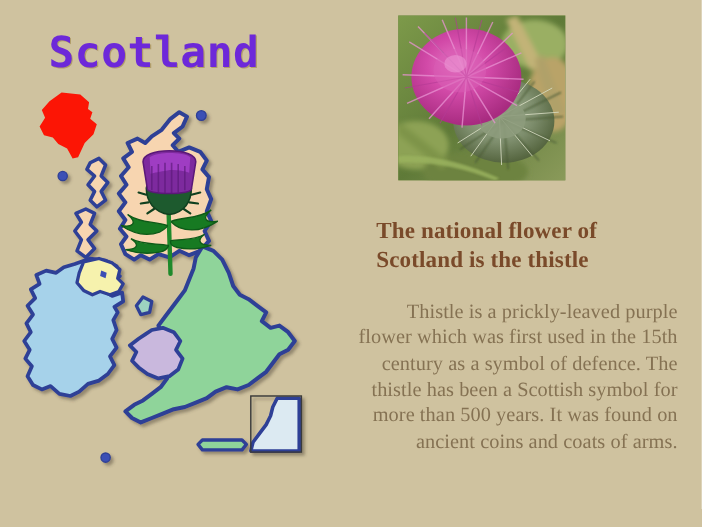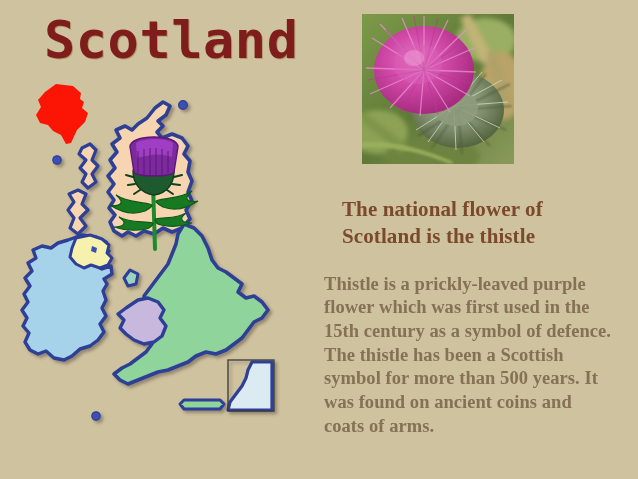--- a/index.html
+++ b/index.html
@@ -18,26 +18,26 @@
     width: 638px;
     height: 479px;
     background: #cfc29f;
     overflow: hidden;
   }
 
   
   #slide-title {
     position: absolute;
     left: 44px;
-    top: 10px;
+    top: 26px;
     font-family: "DejaVu Sans Mono", "Liberation Mono", monospace;
     font-weight: bold;
-    font-size: 52px;
+    font-size: 39px;
     letter-spacing: 0.5px;
-    color: #7f1d1d;
+    color: #6d28d9;
     text-shadow: 1px 1px 0 rgba(120,88,10,0.35);
     white-space: nowrap;
   }
 
   
   #red-marker {
     position: absolute;
     left: 33px;
     top: 83px;
     width: 66px;
@@ -88,25 +88,26 @@
     font-family: "Liberation Serif", "DejaVu Serif", serif;
     font-weight: bold;
     font-size: 21px;
     line-height: 1.30;
     color: #7a4a2a;
     letter-spacing: 0.1px;
   }
   #body-paragraph {
     margin: 22px 0 12px 0;
     font-family: "Liberation Serif", "DejaVu Serif", serif;
-    font-weight: bold;
+    font-weight: normal;
     font-size: 18.5px;
     line-height: 1.28;
     color: #857253;
     letter-spacing: 0.05px;
+    text-align: right;
   }
 </style>
 </head>
 <body>
 
 <div id="slide">
 
   <div id="slide-title">Scotland</div>
 
   <div id="red-marker">

